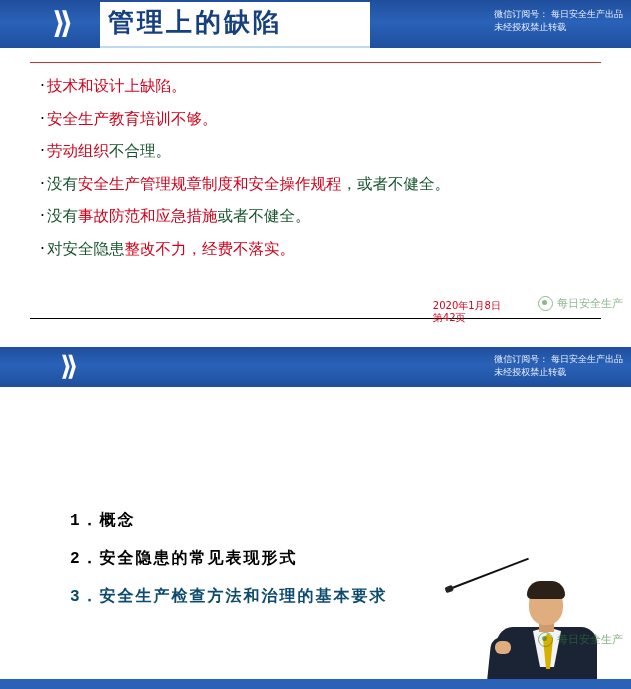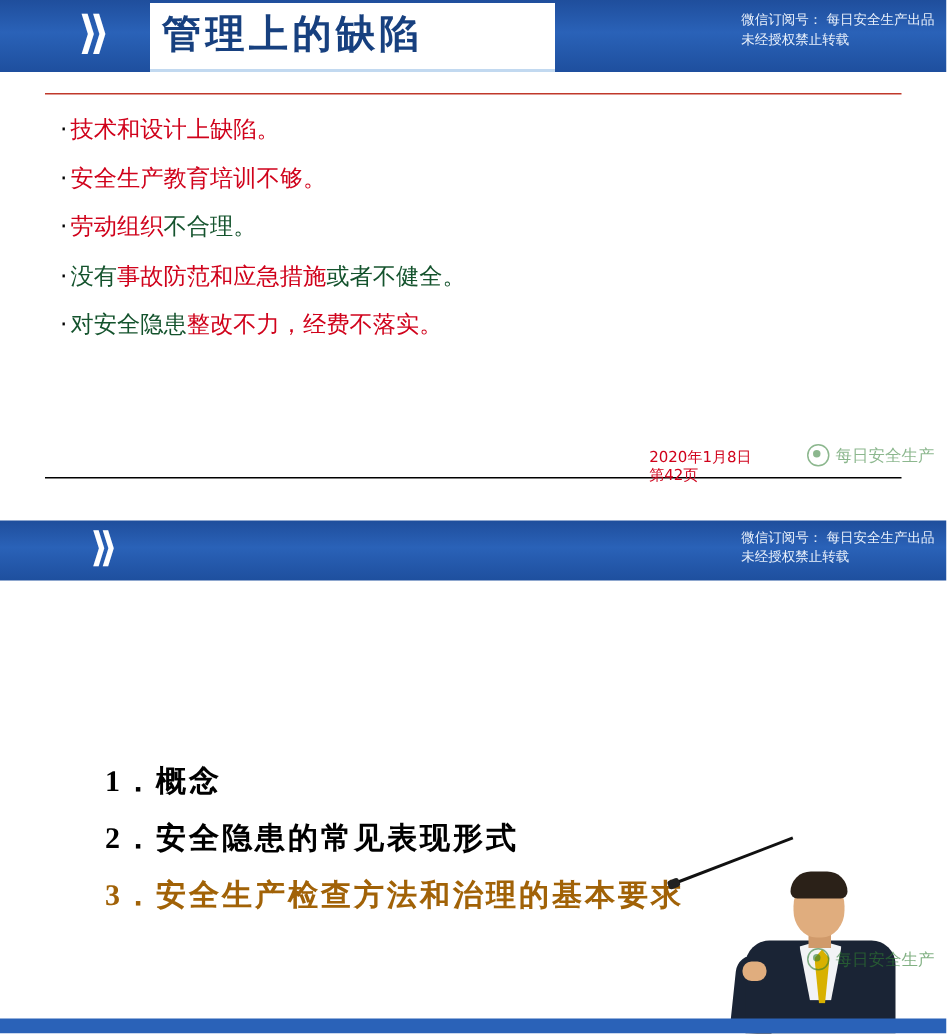--- a/index.html
+++ b/index.html
@@ -196,29 +196,29 @@
     letter-spacing: 5px;
     font-family: "DejaVu Serif", serif;
   }
   .s2list {
     position: absolute;
     left: 70px;
     top: 163px;
     width: 500px;
   }
   .s2item {
-    font-size: 20px;
+    font-size: 16px;
     line-height: 22px;
     margin-bottom: 16px;
     color: #000000;
     letter-spacing: 2px;
     font-weight: bold;
-    font-family: Liberation Serif, serif;
-  }
-  .s2item.hl { color: #a16207; }
+    font-family: Liberation Mono, monospace;
+  }
+  .s2item.hl { color: #0c4a6e; }
 
   
   .pointer {
     position: absolute;
     left: 452px;
     top: 240px;
     width: 82px;
     height: 2px;
     background: #111;
     transform: rotate(-21deg);
@@ -329,20 +329,21 @@
         <div>未经授权禁止转载</div>
       </div>
     </div>
 
     <div class="hrule"></div>
 
     <div class="bullets" id="s1-bullets">
         <div class="bullet"><span class="dot">·</span><span class="red">技术和设计</span><span class="red">上缺陷。</span></div>
         <div class="bullet"><span class="dot">·</span><span class="red">安全生产教育培训不够。</span></div>
         <div class="bullet"><span class="dot">·</span><span class="red">劳动组织</span><span class="blk">不合理。</span></div>
+        <div class="bullet"><span class="dot">·</span><span class="blk">没有</span><span class="red">安全生产管理规章制度和安全操作规程</span><span class="blk">，或者不健全。</span></div>
         <div class="bullet"><span class="dot">·</span><span class="blk">没有</span><span class="red">事故防范和应急措施</span><span class="blk">或者不健全。</span></div>
         <div class="bullet"><span class="dot">·</span><span class="blk">对安全隐患</span><span class="red">整改不力，经费不落实。</span></div>
       </div>
 
     <div class="botline"></div>
 
     <div class="dateblock">
       <div>2020年1月8日</div>
       <div>第42页</div>
     </div>

